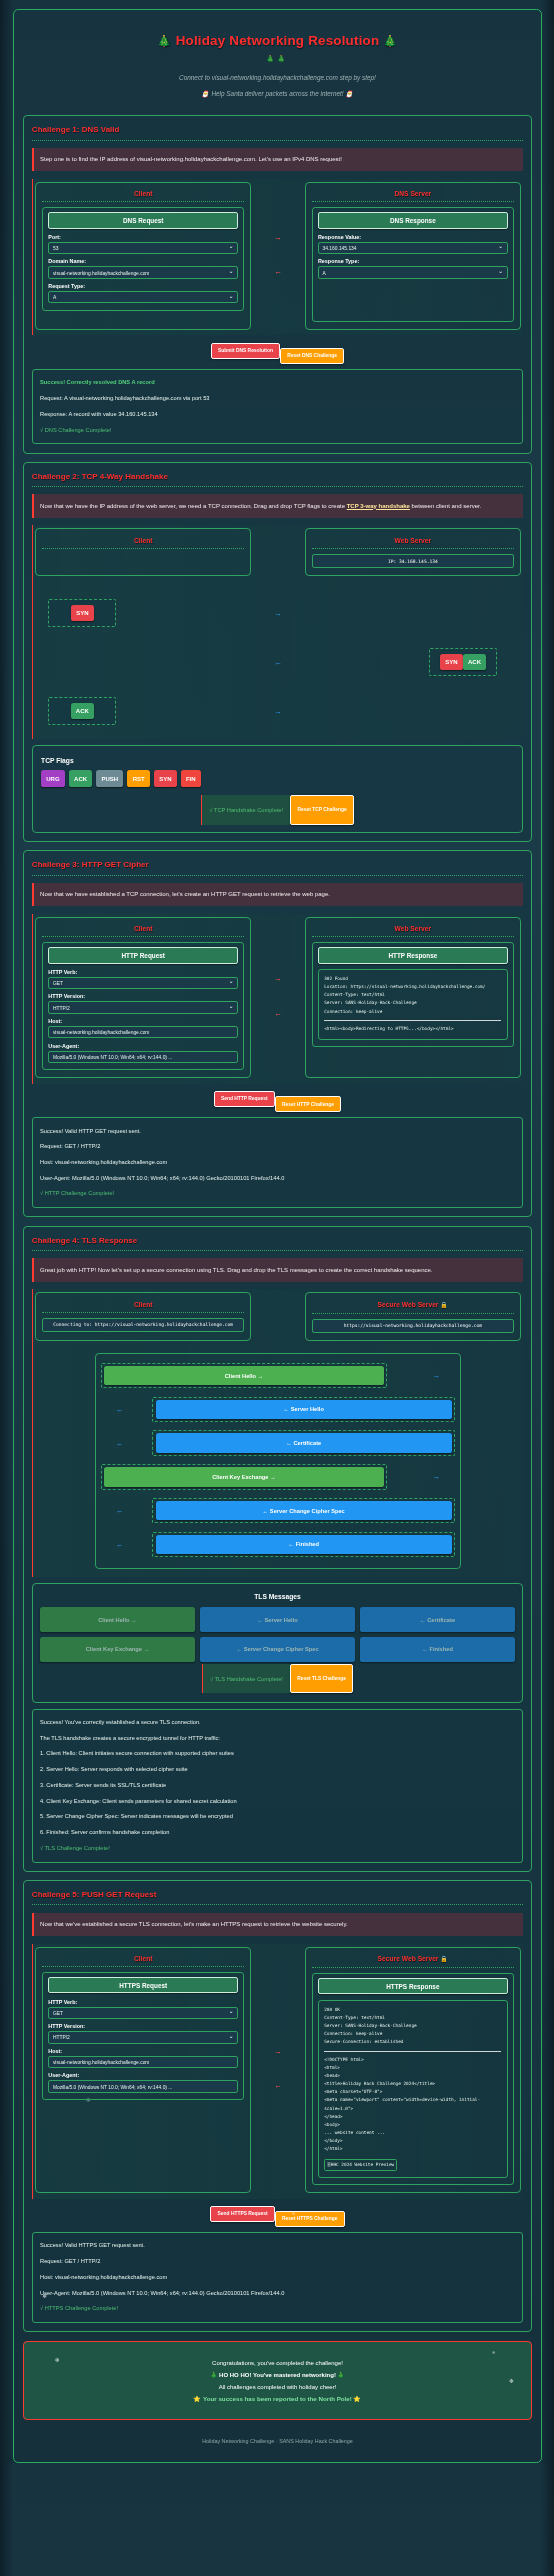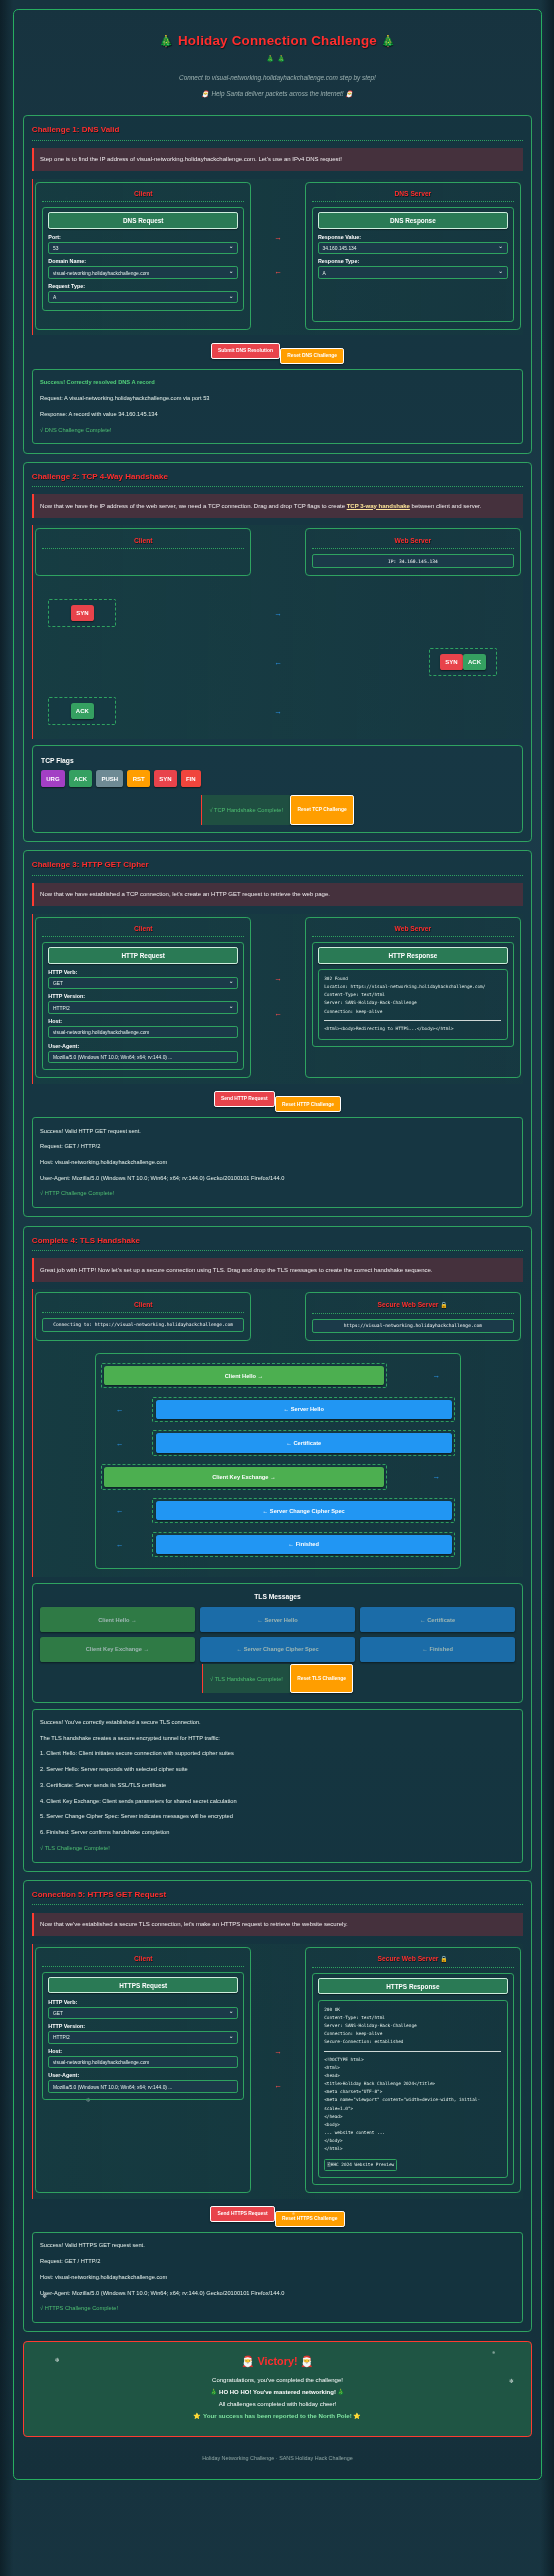--- a/index.html
+++ b/index.html
@@ -327,21 +327,21 @@
 </style>
 </head>
 <body>
 
 <div class="page">
  <div class="outer-frame">
 
   <div class="hdr">
     <h1>
       <span class="tree">🎄</span>
-      <span>Holiday Connection Challenge</span>
+      <span>Holiday Networking Resolution</span>
       <span class="tree">🎄</span>
     </h1>
     <div class="trees2">🎄🎄</div>
     <div class="sub">Connect to visual-networking.holidayhackchallenge.com step by step!</div>
     <div class="sub2">🎅 Help Santa deliver packets across the internet! 🎅</div>
   </div>
 
   <div class="challenge">
     <h2>Challenge 1: DNS Valid</h2>
     <div class="divider"></div>
@@ -511,21 +511,21 @@
     <div class="result-box">
       <p>Success! Valid HTTP GET request sent.</p>
       <p>Request: GET / HTTP/2</p>
       <p>Host: visual-networking.holidayhackchallenge.com</p>
       <p>User-Agent: Mozilla/5.0 (Windows NT 10.0; Win64; x64; rv:144.0) Gecko/20100101 Firefox/144.0</p>
       <div class="done">√ HTTP Challenge Complete!</div>
     </div>
   </div>
 
   <div class="challenge">
-    <h2>Complete 4: TLS Handshake</h2>
+    <h2>Challenge 4: TLS Response</h2>
     <div class="divider"></div>
     <div class="instructions">Great job with HTTP! Now let's set up a secure connection using TLS. Drag and drop the TLS messages to create the correct handshake sequence.</div>
 
     <div class="panel-row">
       <div class="panel">
         <h3>Client</h3>
         <div class="hdr-div"></div>
         <div class="server-ip">Connecting to: https://visual-networking.holidayhackchallenge.com</div>
       </div>
       <div class="panel mid" style="gap:0"></div>
@@ -619,21 +619,21 @@
       <div class="done">√ TLS Challenge Complete!</div>
     </div>
   </div>
 
   <div class="challenge rel">
     <span class="snow s1" style="left:62px;top:216px">❄</span>
     <span class="snow s2" style="left:268px;top:330px">❄</span>
     <span class="snow s1" style="left:18.5px;top:412px">❄</span>
     <span class="snow s2" style="left:143px;top:479px">❄</span>
 
-    <h2>Connection 5: HTTPS GET Request</h2>
+    <h2>Challenge 5: PUSH GET Request</h2>
     <div class="divider"></div>
     <div class="instructions">Now that we've established a secure TLS connection, let's make an HTTPS request to retrieve the website securely.</div>
 
     <div class="panel-row">
       <div class="panel">
         <h3>Client</h3>
         <div class="hdr-div"></div>
         <div class="inner-box">
           <div class="pill">HTTPS Request</div>
           <div class="field-label">HTTP Verb:</div>
@@ -694,21 +694,20 @@
       <p>Host: visual-networking.holidayhackchallenge.com</p>
       <p>User-Agent: Mozilla/5.0 (Windows NT 10.0; Win64; x64; rv:144.0) Gecko/20100101 Firefox/144.0</p>
       <div class="done">√ HTTPS Challenge Complete!</div>
     </div>
   </div>
 
   <div class="victory rel">
     <span class="snow s1" style="left:31px;top:15.5px">❄</span>
     <span class="snow s2" style="right:36px;top:8.2px">❄</span>
     <span class="snow s1" style="right:17.5px;top:36px">❄</span>
-    <h2>🎅 Victory! 🎅</h2>
     <p>Congratulations, you've completed the challenge!</p>
     <p class="b">🎄 HO HO HO! You've mastered networking! 🎄</p>
     <p>All challenges completed with holiday cheer!</p>
     <p class="green">⭐ Your success has been reported to the North Pole! ⭐</p>
   </div>
 
   <div class="footer">Holiday Networking Challenge · SANS Holiday Hack Challenge</div>
 
  </div>
 </div>

